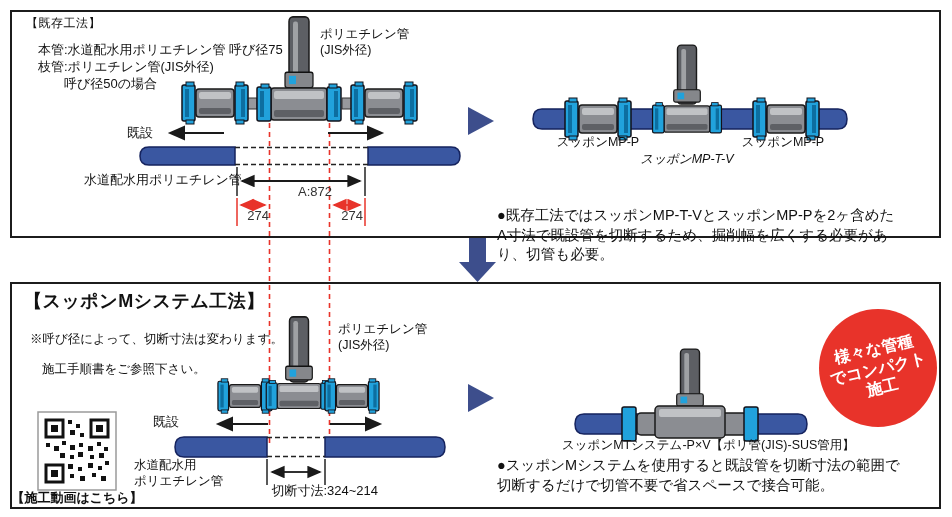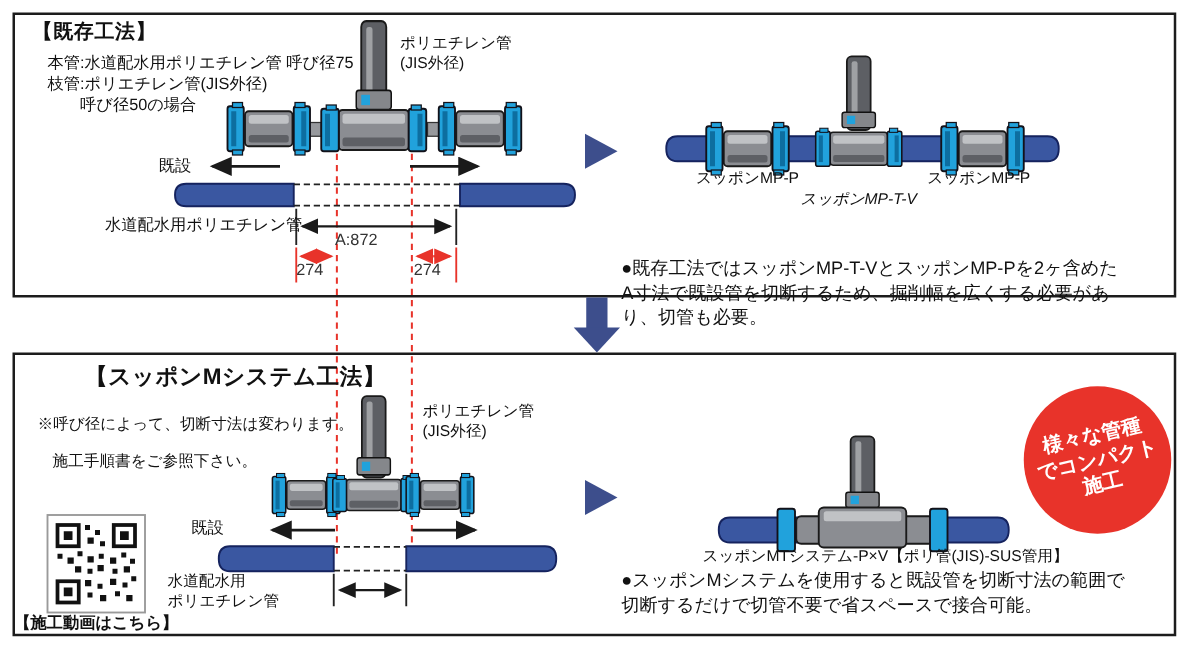--- a/index.html
+++ b/index.html
@@ -1,25 +1,25 @@
 <!DOCTYPE html>
 <html><head>
 <meta charset="utf-8">
 <style>
   html,body{margin:0;padding:0;background:#fff;}
   #page{position:relative;width:952px;height:517px;background:#fff;overflow:hidden;
         font-family:"Liberation Sans",sans-serif;}
   .box{position:absolute;border:2px solid #1c1c1c;background:#fff;z-index:0;}
   #svgLayer{position:absolute;left:0;top:0;z-index:1;}
   .t{position:absolute;color:#111;white-space:pre-line;z-index:2;line-height:1.25;}
-  .title{font-weight:bold;font-size:16px;letter-spacing:0.5px;}
-  .title2{font-weight:bold;font-size:18px;letter-spacing:0.5px;margin-left:44px;}
+  .title{font-weight:normal;font-size:12px;letter-spacing:0.5px;}
+  .title2{font-weight:bold;font-size:18px;letter-spacing:0.5px;}
   .sub{font-size:13px;}
   .small{font-size:12.5px;}
-  .dim{font-size:13px;color:#333;text-align:left;}
+  .dim{font-size:13px;color:#333;text-align:right;}
   .desc{font-size:14.5px;line-height:1.36;}
   .ctr{text-align:center;}
   #badge{position:absolute;left:819px;top:309px;width:118px;height:118px;border-radius:50%;
          background:#e8332a;z-index:3;display:flex;align-items:center;justify-content:center;}
   #badge .bt{transform:rotate(-13deg);color:#fff;font-weight:bold;font-size:16px;
              line-height:1.22;text-align:center;white-space:pre-line;}
   .qrcap{font-weight:bold;}
 </style>
 </head>
 <body>
@@ -240,20 +240,21 @@
 り、切管も必要。</div>
 
   <div class="t title2" style="left:24px;top:290px;">【スッポンMシステム工法】</div>
   <div class="t small" style="left:30px;top:332px;">※呼び径によって、切断寸法は変わります。</div>
   <div class="t small" style="left:42px;top:336px;margin-top:26px;">施工手順書をご参照下さい。</div>
   <div class="t small" style="left:338px;top:322px;">ポリエチレン管
 (JIS外径)</div>
   <div class="t sub" style="left:153px;top:414px;">既設</div>
   <div class="t small" style="left:134px;top:458px;">水道配水用
 ポリエチレン管</div>
+  <div class="t dim" style="left:238px;top:483px;width:140px;color:#111;">切断寸法:324~214</div>
   <div class="t small" style="left:562px;top:438px;">スッポンMTシステム-P×V【ポリ管(JIS)-SUS管用】</div>
   <div class="t sub ctr qrcap" style="left:8px;top:490px;width:138px;">【施工動画はこちら】</div>
   <div class="t desc" style="left:497px;top:456px;width:445px;">●スッポンMシステムを使用すると既設管を切断寸法の範囲で
 切断するだけで切管不要で省スペースで接合可能。</div>
 
   <div id="badge">
     <div class="bt">様々な管種
 でコンパクト
 施工</div>
   </div>

